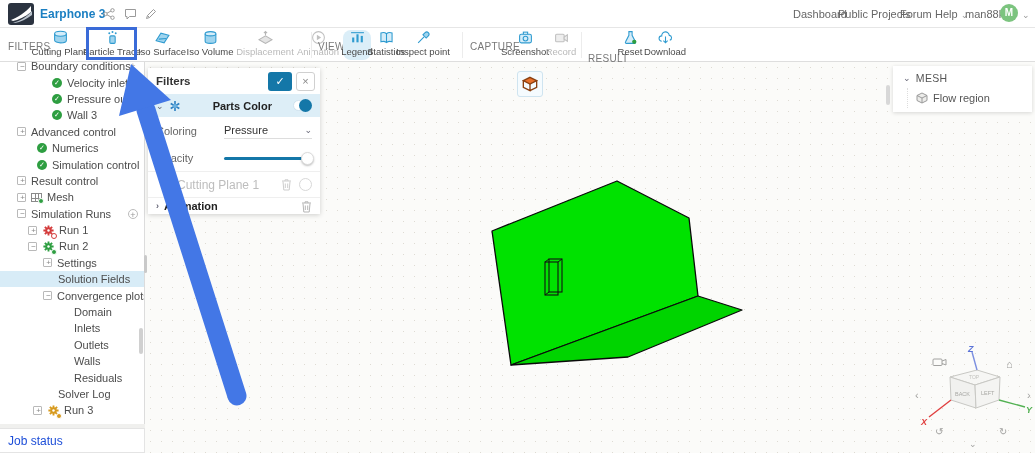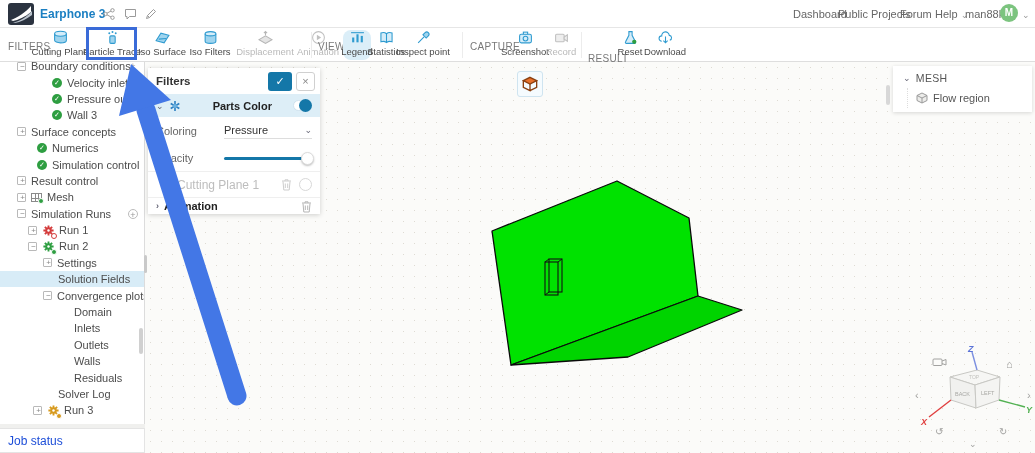--- a/index.html
+++ b/index.html
@@ -171,21 +171,21 @@
         <path d="M3.5 8.5 L10.5 8" stroke="#2f9bd0" fill="none"></path>
       </svg>
       <span class="tlbl">Iso Surface</span>
     </div>
 
     <div class="tool" style="left:186px; width:48px;">
       <svg width="15" height="15" viewBox="0 0 14 14">
         <path d="M2 3.5 v7 a5 2 0 0 0 10 0 v-7" fill="#9fd4ee" stroke="#2f9bd0"></path>
         <ellipse cx="7" cy="3.5" rx="5" ry="2" fill="#d6edf9" stroke="#2f9bd0"></ellipse>
       </svg>
-      <span class="tlbl">Iso Filters</span>
+      <span class="tlbl">Iso Volume</span>
     </div>
 
     <div class="tool disabled" style="left:236px; width:58px;">
       <svg width="15" height="15" viewBox="0 0 14 14">
         <path d="M1 9 L7 5.5 L13 9 L7 12.5 Z" fill="#e4e4e4" stroke="#b5b5b5"></path>
         <path d="M7 5 V1.5 M5.5 3 L7 1.5 L8.5 3" fill="none" stroke="#b5b5b5"></path>
       </svg>
       <span class="tlbl">Displacement</span>
     </div>
 
@@ -279,21 +279,21 @@
       <div class="trow" style="padding-left:52px;">
         <span class="chk"></span>
         <span>Pressure outlet 2</span>
       </div>
       <div class="trow" style="padding-left:52px;">
         <span class="chk"></span>
         <span>Wall 3</span>
       </div>
       <div class="trow" style="padding-left:17px;">
         <span class="exp plus"></span>
-        <span>Surface concepts</span>
+        <span>Advanced control</span>
       </div>
       <div class="trow" style="padding-left:37px;">
         <span class="chk"></span>
         <span>Numerics</span>
       </div>
       <div class="trow" style="padding-left:37px;">
         <span class="chk"></span>
         <span>Simulation control</span>
       </div>
       <div class="trow" style="padding-left:17px;">

